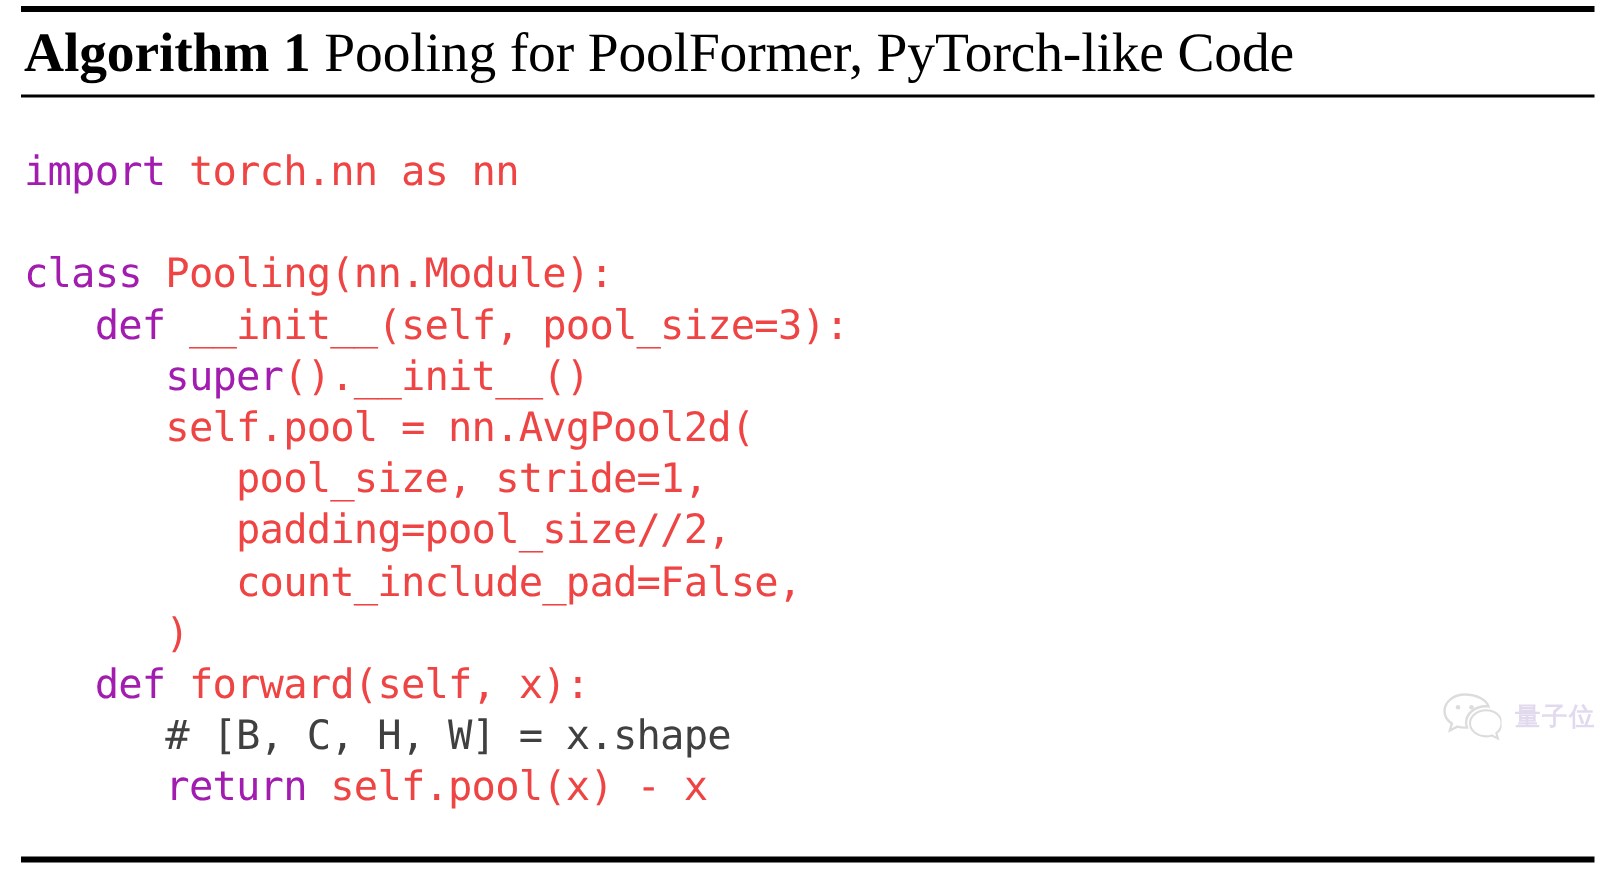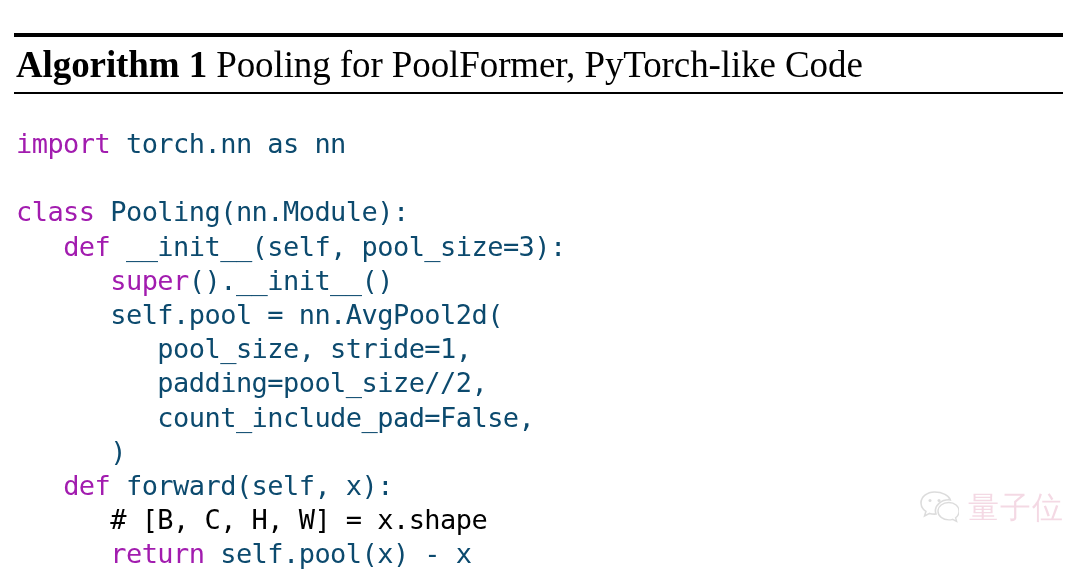--- a/index.html
+++ b/index.html
@@ -15,21 +15,20 @@
     position: relative;
   }
 
   .algorithm-box {
     position: absolute;
     left: 0;
     top: 0;
     width: 1080px;
     height: 521px;
     background: #ffffff;
-    margin-top: 29px;
   }
 
   
   .rule {
     position: absolute;
     left: 14px;
     width: 1049px;
     background: #000000;
   }
   .rule-top     { top: 4px;   height: 4px; }
@@ -67,45 +66,45 @@
     line-height: 34.2px;
     color: #1a1a1a;
     white-space: pre;
     letter-spacing: -0.55px;
   }
   .code-line {
     height: 34.2px;
     white-space: pre;
   }
   .kw   { color: #a21caf; }
-  .cmt  { color: #000000; }
-  .plain{ color: #0c4a6e; }
+  .cmt  { color: #404040; }
+  .plain{ color: #ef4444; }
 
   
   .watermark {
     position: absolute;
     right: 16px;
     bottom: 20px;
     height: 46px;
     display: flex;
     align-items: center;
     gap: 9px;
     opacity: 0.16;
     pointer-events: none;
   }
   .wm-icon {
     width: 40px;
     height: 36px;
     position: relative;
   }
   .wm-text {
     font-family: "DejaVu Sans", "Liberation Sans", sans-serif;
-    font-size: 31px;
-    font-weight: 400;
-    color: #be185d;
+    font-size: 17px;
+    font-weight: 700;
+    color: #4c1d95;
     letter-spacing: 1px;
     line-height: 1;
   }
 </style>
 </head>
 <body>
 
 <div class="algorithm-box">
 
   <div class="rule rule-top"></div>

